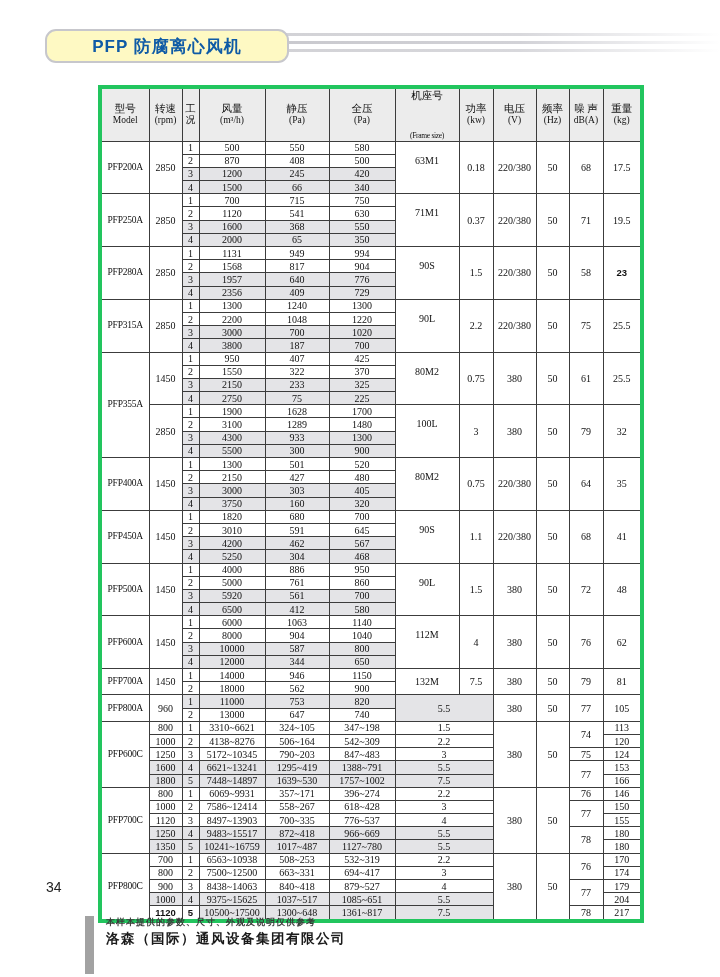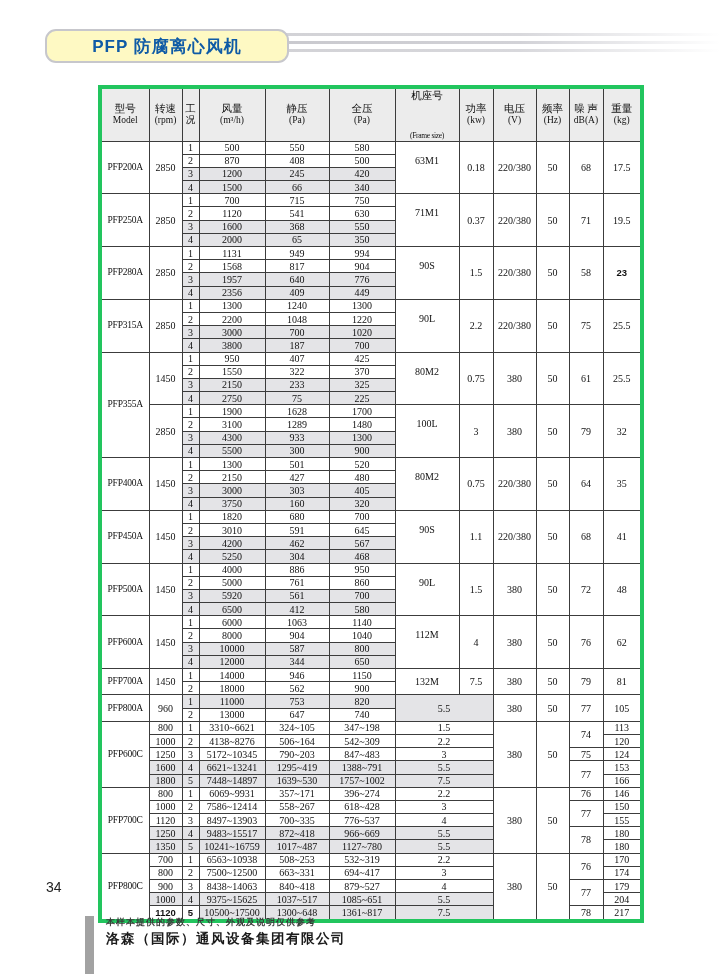--- a/index.html
+++ b/index.html
@@ -202,21 +202,21 @@
         <tr>
           <td class="sh">3</td>
           <td class="sh">1957</td>
           <td class="sh">640</td>
           <td class="sh">776</td>
         </tr>
         <tr>
           <td class="sh">4</td>
           <td class="sh">2356</td>
           <td class="sh">409</td>
-          <td class="sh">449</td>
+          <td class="sh">729</td>
         </tr>
         <tr>
           <td rowspan="4" class="model">PFP315A</td>
           <td rowspan="4">2850</td>
           <td>1</td>
           <td>1300</td>
           <td>1240</td>
           <td>1300</td>
           <td rowspan="4" class="frame4">90L</td>
           <td rowspan="4">2.2</td>

